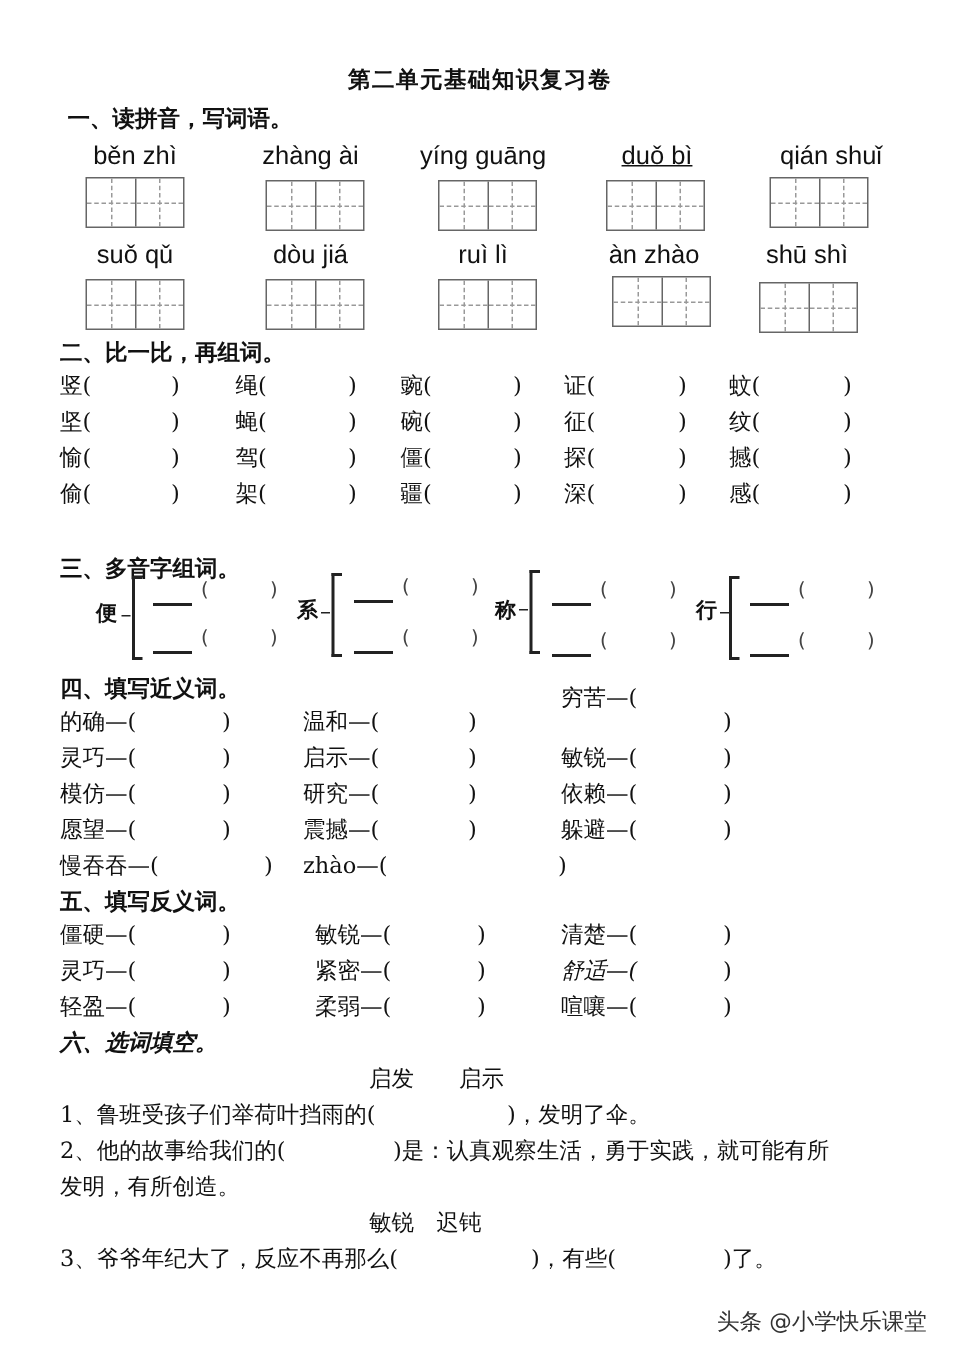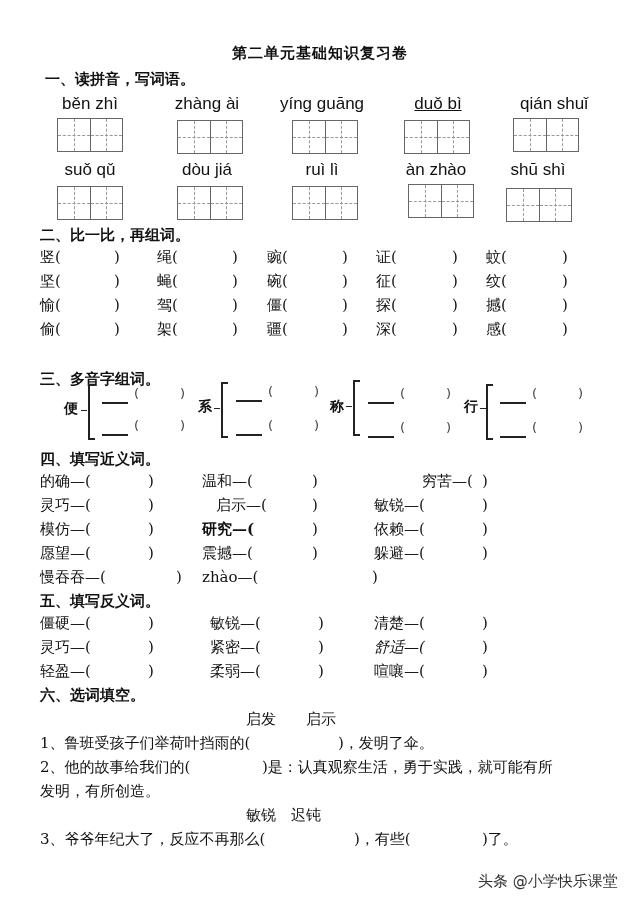--- a/index.html
+++ b/index.html
@@ -178,33 +178,33 @@
 <div class="p-sm" style="top:386px;left:578px;">)</div>
 <div class="p-sm" style="top:420px;left:532px;">(</div>
 <div class="p-sm" style="top:420px;left:578px;">)</div>
 
 <div class="abs sec" style="top:450px;left:40px;">四、填写近义词。</div>
 
 <div class="abs row" style="top:472px;left:40px;">的确—(</div>
 <div class="abs row" style="top:472px;left:148px;">)</div>
 <div class="abs row" style="top:472px;left:202px;">温和—(</div>
 <div class="abs row" style="top:472px;left:312px;">)</div>
-<div class="abs row" style="top:472px;left:374px;margin-left:48px;">穷苦—(</div>
+<div class="abs row" style="top:456px;left:374px;">穷苦—(</div>
 <div class="abs row" style="top:472px;left:482px;">)</div>
 
 <div class="abs row" style="top:496px;left:40px;">灵巧—(</div>
 <div class="abs row" style="top:496px;left:148px;">)</div>
-<div class="abs row" style="top:496px;left:216px;">启示—(</div>
+<div class="abs row" style="top:496px;left:202px;">启示—(</div>
 <div class="abs row" style="top:496px;left:312px;">)</div>
 <div class="abs row" style="top:496px;left:374px;">敏锐—(</div>
 <div class="abs row" style="top:496px;left:482px;">)</div>
 
 <div class="abs row" style="top:520px;left:40px;">模仿—(</div>
 <div class="abs row" style="top:520px;left:148px;">)</div>
-<div class="abs row" style="top:520px;left:202px;font-weight:bold;">研究—(</div>
+<div class="abs row" style="top:520px;left:202px;">研究—(</div>
 <div class="abs row" style="top:520px;left:312px;">)</div>
 <div class="abs row" style="top:520px;left:374px;">依赖—(</div>
 <div class="abs row" style="top:520px;left:482px;">)</div>
 
 <div class="abs row" style="top:544px;left:40px;">愿望—(</div>
 <div class="abs row" style="top:544px;left:148px;">)</div>
 <div class="abs row" style="top:544px;left:202px;">震撼—(</div>
 <div class="abs row" style="top:544px;left:312px;">)</div>
 <div class="abs row" style="top:544px;left:374px;">躲避—(</div>
 <div class="abs row" style="top:544px;left:482px;">)</div>
@@ -230,21 +230,21 @@
 <div class="abs row" style="top:638px;left:374px;font-style:italic;">舒适—(</div>
 <div class="abs row" style="top:638px;left:482px;">)</div>
 
 <div class="abs row" style="top:662px;left:40px;">轻盈—(</div>
 <div class="abs row" style="top:662px;left:148px;">)</div>
 <div class="abs row" style="top:662px;left:210px;">柔弱—(</div>
 <div class="abs row" style="top:662px;left:318px;">)</div>
 <div class="abs row" style="top:662px;left:374px;">喧嚷—(</div>
 <div class="abs row" style="top:662px;left:482px;">)</div>
 
-<div class="abs sec" style="top:686px;left:40px;">六、选词填空。</div>
+<div class="abs sec" style="top:686px;left:40px;font-style:italic;">六、选词填空。</div>
 <div class="abs choices" style="top:710px;left:246px;">启发　　启示</div>
 
 <div class="abs sent" style="top:734px;left:40px;">1、鲁班受孩子们举荷叶挡雨的(</div>
 <div class="abs sent" style="top:734px;left:338px;">)，发明了伞。</div>
 
 <div class="abs sent" style="top:758px;left:40px;">2、他的故事给我们的(</div>
 <div class="abs sent" style="top:758px;left:262px;">)是：认真观察生活，勇于实践，就可能有所</div>
 <div class="abs sent" style="top:782px;left:40px;">发明，有所创造。</div>
 
 <div class="abs choices" style="top:806px;left:246px;">敏锐　迟钝</div>

